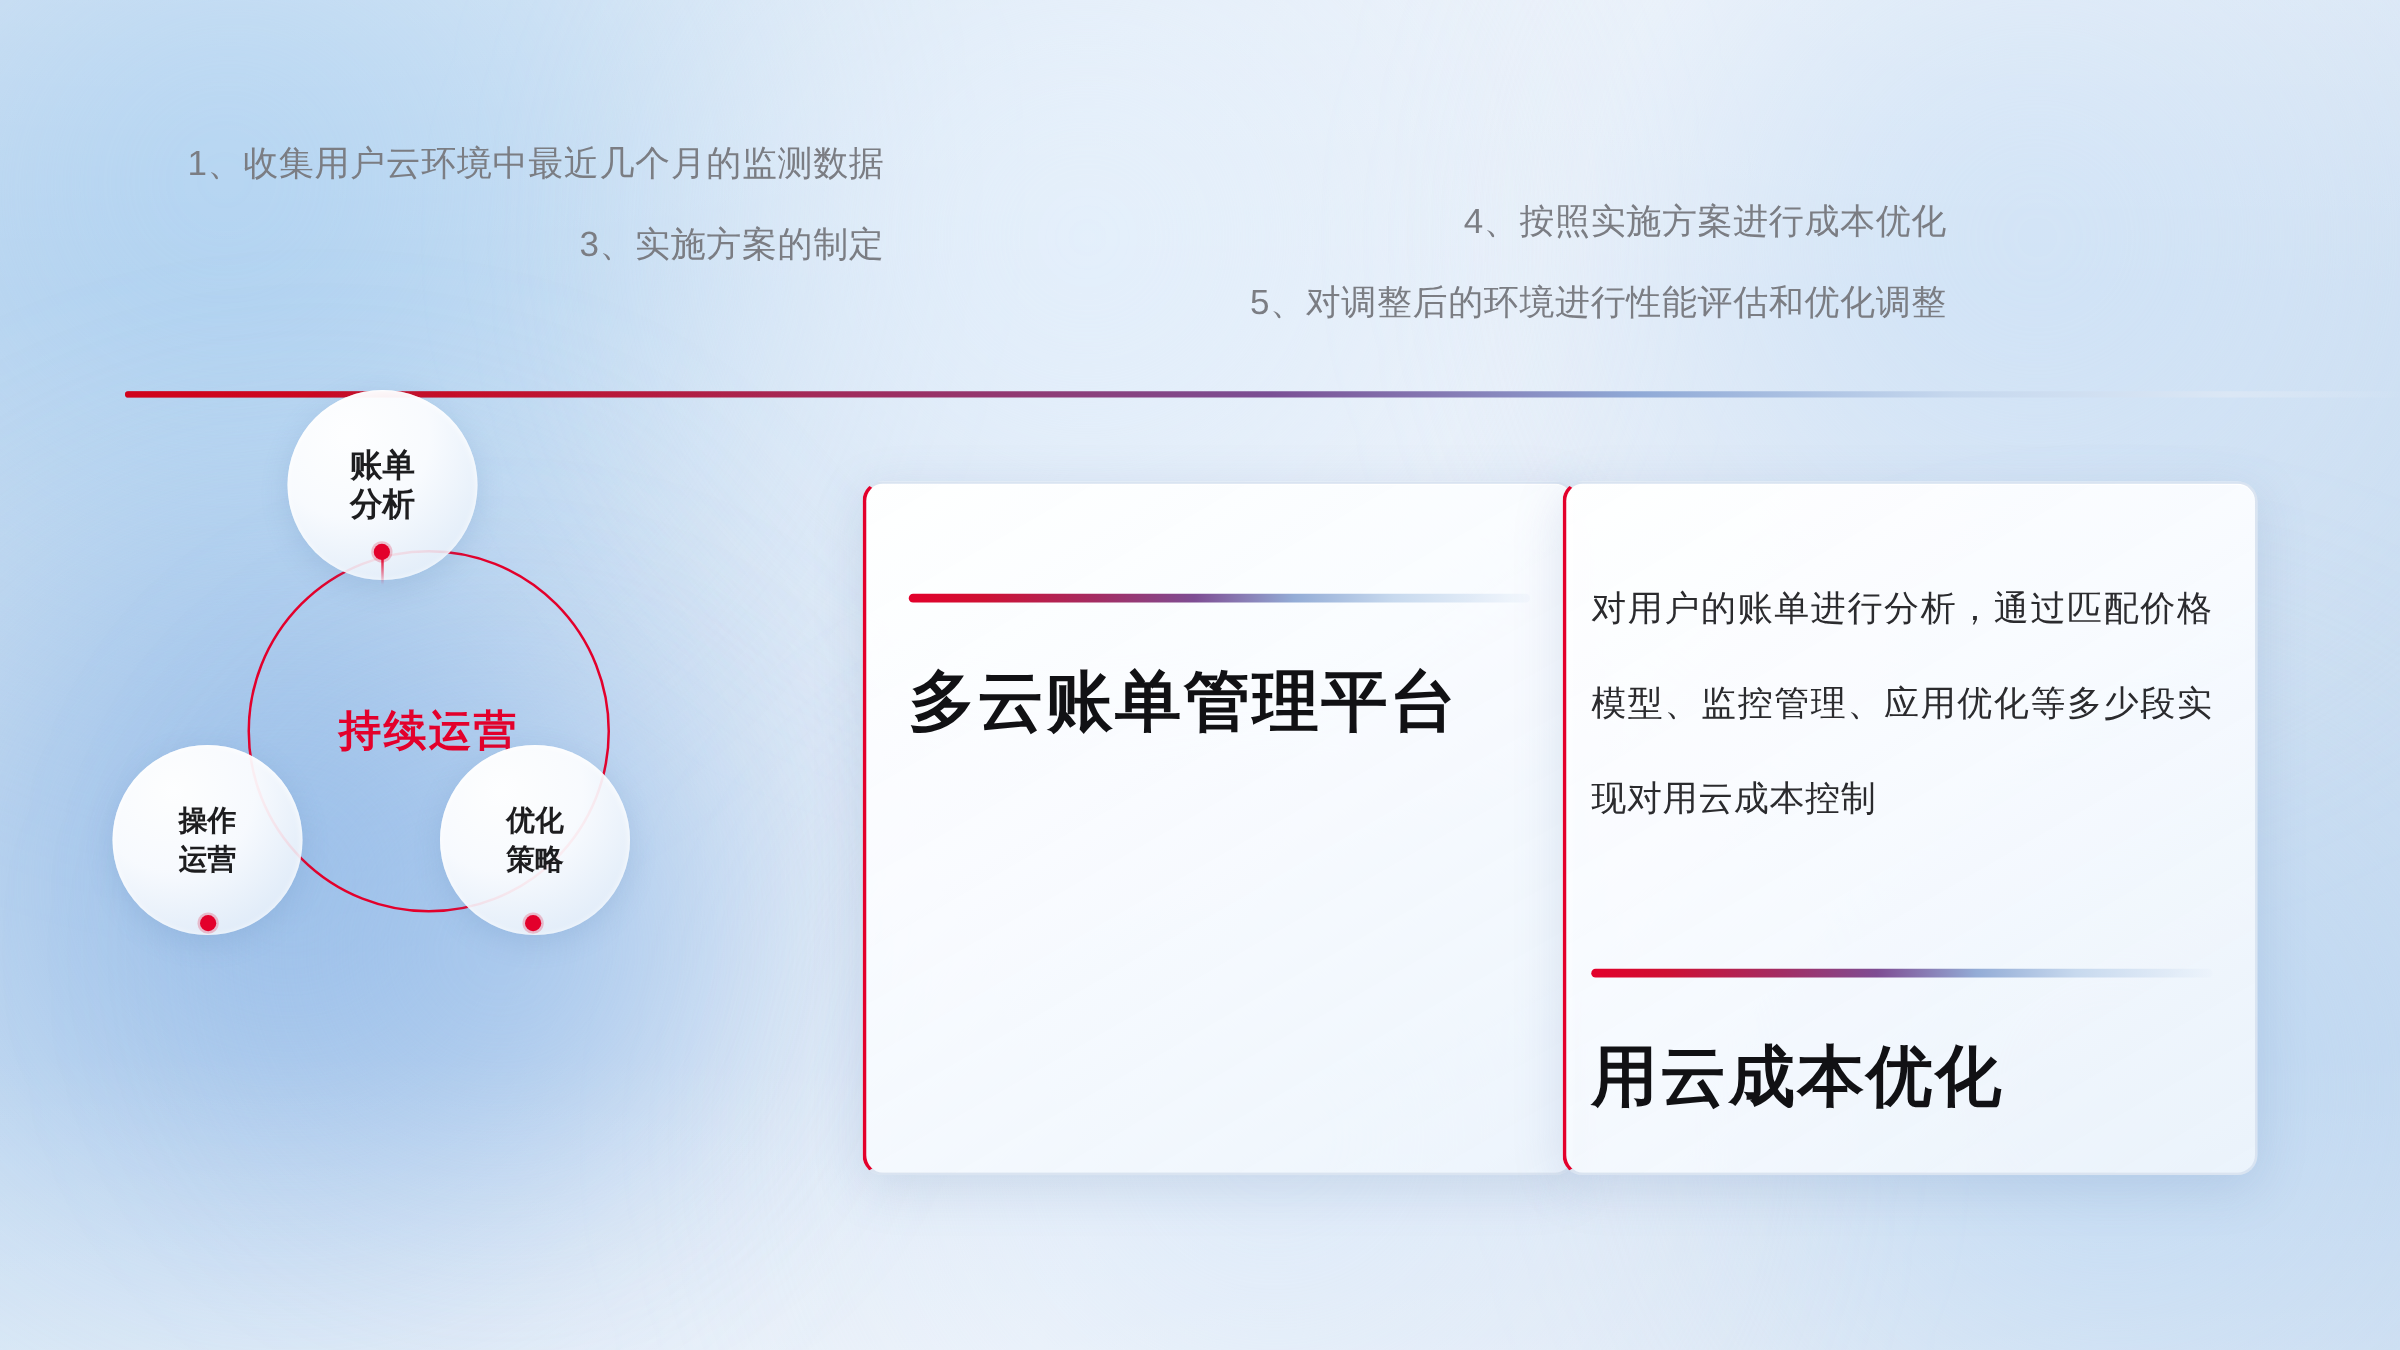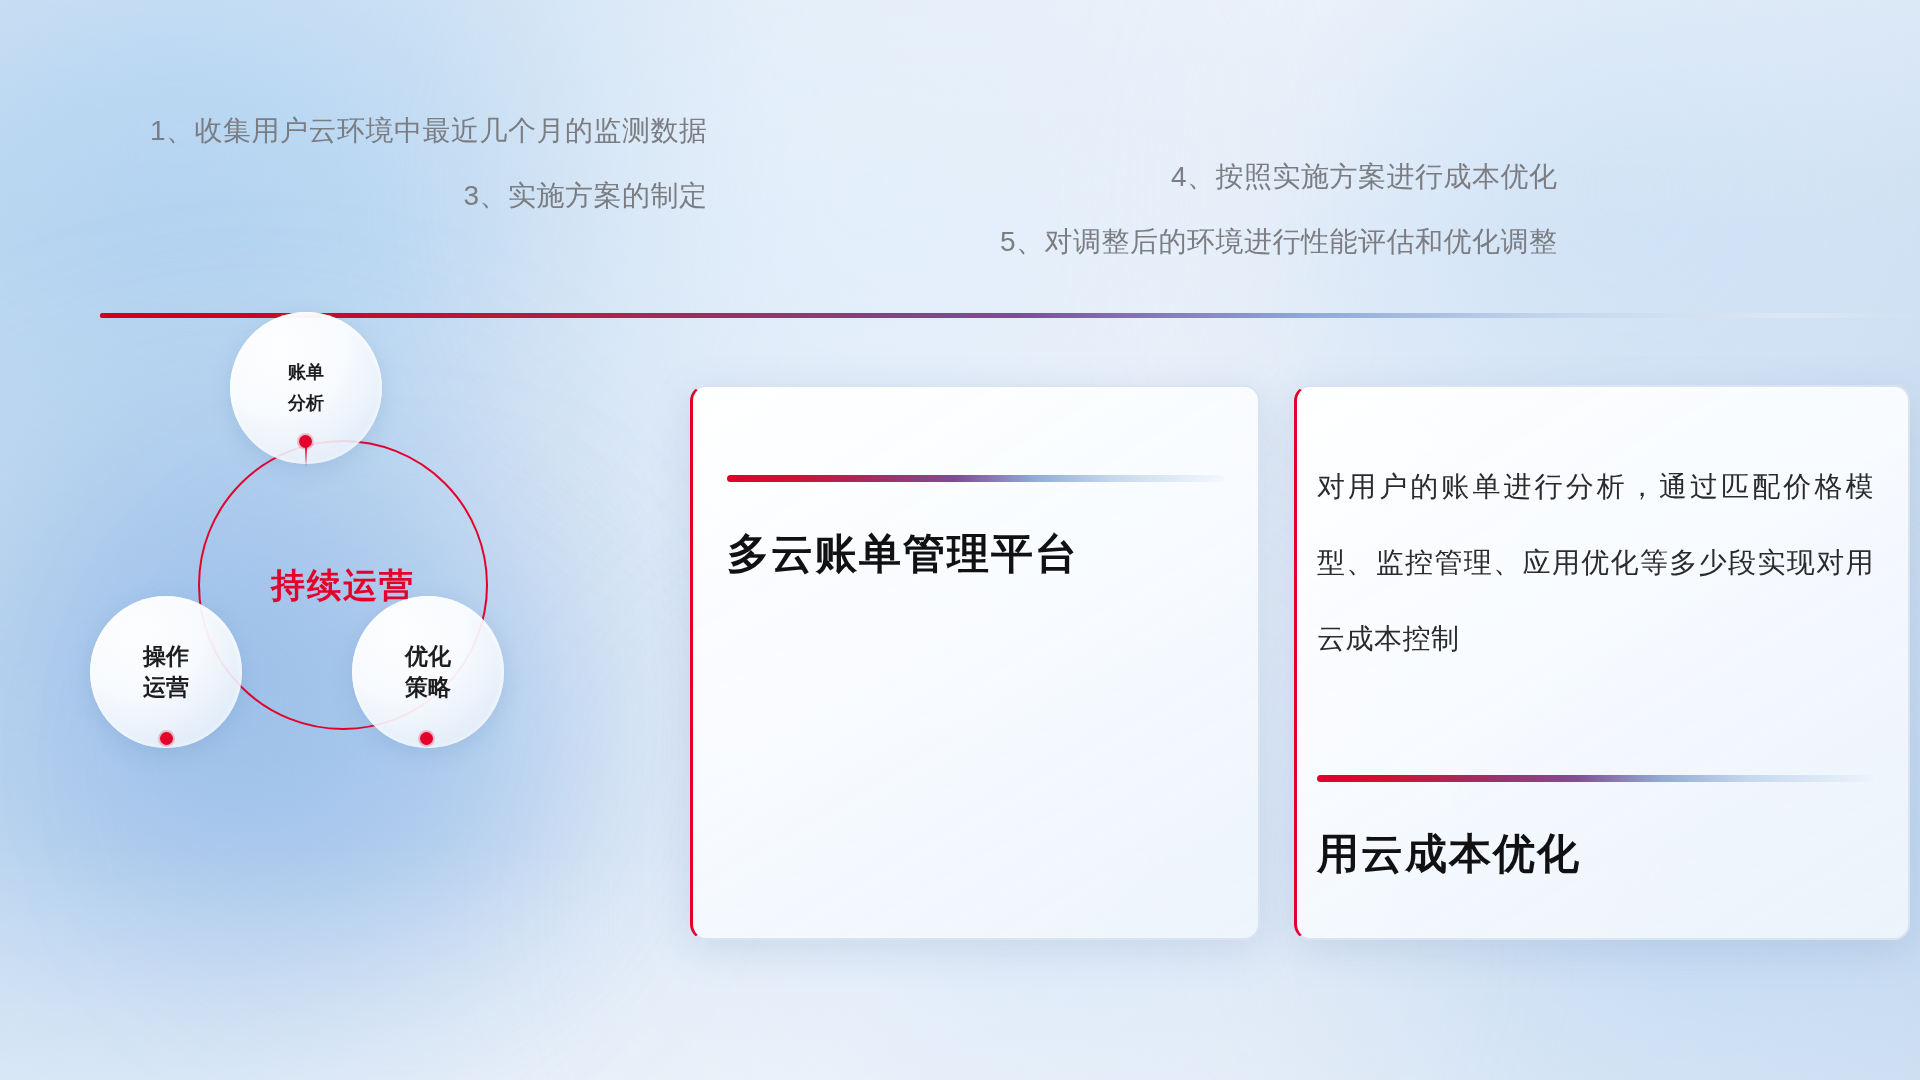--- a/index.html
+++ b/index.html
@@ -74,21 +74,21 @@
     text-align:center; letter-spacing:2px;
   }
   .bubble{
     position:absolute; border-radius:50%;
     background:
       radial-gradient(circle at 32% 24%, rgba(255,255,255,.98) 0%, rgba(252,253,255,.94) 42%, rgba(236,243,251,.88) 75%, rgba(224,235,249,.82) 100%);
     box-shadow: 0 6px 22px rgba(90,130,180,.20), inset 0 1px 6px rgba(255,255,255,.9);
     display:flex; flex-direction:column; align-items:center; justify-content:center;
     text-align:center; color:#1d1d1f; font-weight:bold;
   }
-  .bub-top{ left:150px; top:-38px; width:152px; height:152px; font-size:18px; line-height:31px; }
+  .bub-top{ left:150px; top:-38px; width:152px; height:152px; font-size:26px; line-height:31px; }
   .bub-left{ left:10px; top:246px; width:152px; height:152px; font-size:23px; line-height:31px; }
   .bub-right{ left:272px; top:246px; width:152px; height:152px; font-size:23px; line-height:31px; }
   .dot{
     position:absolute; width:13px; height:13px; border-radius:50%;
     background:#e3002b; box-shadow:0 0 0 2px rgba(227,0,43,.22);
   }
   .d-top{ left:219px; top:85px; }
   .d-left{ left:80px; top:382px; }
   .d-right{ left:340px; top:382px; }
   .spoke{
@@ -101,39 +101,39 @@
     position:absolute; top:385px; height:555px;
     border-radius:16px;
     border:2px solid rgba(214,226,240,.9);
     border-left:3px solid #e3002b;
     background:linear-gradient(150deg, rgba(255,255,255,.97) 0%, rgba(250,252,255,.95) 40%, rgba(238,245,252,.90) 100%);
     box-shadow:0 10px 40px rgba(86,124,170,.18), inset 0 1px 0 rgba(255,255,255,.9);
     padding:62px 34px 34px 34px;
     display:flex; flex-direction:column;
   }
   .card.c1{ left:690px; width:570px; }
-  .card.c2{ left:1294px; width:616px;padding-left:20px; }
+  .card.c2{ left:1250px; width:556px;padding-left:20px; }
   .card-body{
     color:#2b2b2e;
     font-size:28px;
     line-height:76px;
     text-align:justify;
     text-justify:inter-character;
     letter-spacing:.5px;
     flex:0 0 auto;
     height:300px;
     overflow:hidden;
   }
   .card-div{
     height:7px; border-radius:4px; margin-top:26px;
     background:linear-gradient(90deg,#e3002b 0%, #cf1033 12%, #a42c62 30%, #7e4d93 46%, #93acd6 62%, #c7d9ee 78%, rgba(232,240,250,.3) 100%);
   }
   .card-title{
     margin-top:44px;
-    font-size:42px; font-weight:bold; color:#111114;
+    font-size:53px; font-weight:bold; color:#111114;
     letter-spacing:2px; white-space:nowrap;
   }
 </style>
 </head>
 <body>
 
 <div id="bg">
   <div class="bgbase"></div>
   <div class="blob b1"></div>
   <div class="blob b2"></div>

